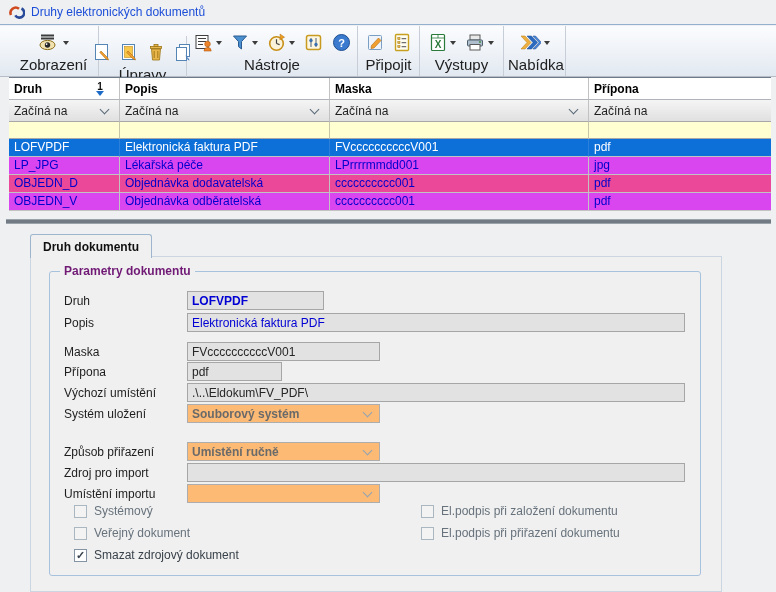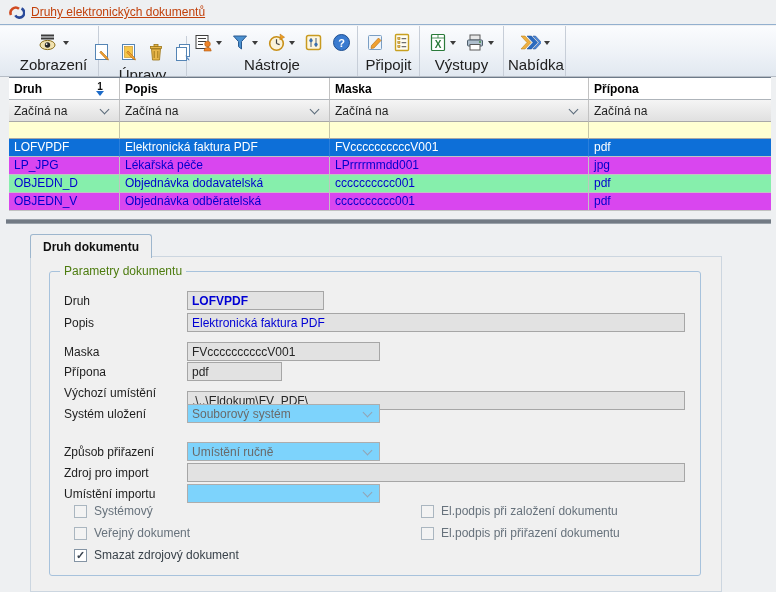--- a/index.html
+++ b/index.html
@@ -12,21 +12,21 @@
   
   .frame-left{position:absolute;left:0;top:25;width:6px;bottom:0;
     background:linear-gradient(90deg,#7d9fc2,#aac8e3 45%,#d2e4f3);}
   .frame-right{position:absolute;right:0;top:25;width:5px;bottom:0;
     background:linear-gradient(270deg,#7d9fc2,#b9d2ea);}
   
   .titlebar{position:absolute;left:0;top:0;right:0;height:25px;
     background:linear-gradient(#dcyane 0%,#d8e6f4 0%,#c3d7ec 55%,#b6cde6 100%);
     border-bottom:1px solid #93b0cf;display:flex;align-items:center;gap:6px;
     padding-left:9px;box-sizing:border-box;}
-  .titlebar .title{color:#c2410c;text-decoration:underline;}
+  .titlebar .title{color:#1d4ed8;}
   
   .toolbar{position:absolute;left:0;top:26px;right:0;height:51px;
     background:linear-gradient(#fbfcfe,#eef2f7 55%,#e1e8f0);
     border-bottom:1px solid #b6bdc6;display:flex;padding-left:9px;box-sizing:border-box;}
   .tb-group{height:100%;display:flex;flex-direction:column;border-right:1px solid #c7ced8;
     box-sizing:border-box;padding:3px 4px 1px;}
   .tb-icons{flex:1;display:flex;align-items:center;justify-content:center;gap:5px;}
   .tb-label{text-align:center;font-size:15px;color:#202020;padding-bottom:2px;white-space:nowrap;}
   .tb-btn{display:flex;align-items:center;gap:3px;padding:1px 2px;border-radius:2px;}
   .dd{width:0;height:0;border-left:3px solid transparent;border-right:3px solid transparent;
@@ -48,38 +48,38 @@
   .gfilter .gcell{height:22px;background:linear-gradient(#f5f5f5,#e0e0e0);
     border-bottom:1px solid #a8a8a8;color:#1e1e1e;}
   .vchev{width:6px;height:6px;border-right:1.6px solid #5a6a7a;border-bottom:1.6px solid #5a6a7a;
     transform:rotate(45deg);margin-left:auto;margin-right:6px;margin-top:-3px;}
   .gnew .gcell{height:17px;background:#ffffd2;border-bottom:1px solid #a8a8a8;
     border-right:1px solid #c6c6a8;}
   .gnew .c3{border-right:none;}
   .gdata .gcell{height:18px;color:#0000cd;border-bottom:1px solid #c2c2c2;line-height:17px;}
   .grow.selected .gcell{background:#0d6fd8;color:#ffffff;border-right-color:#2a7fdd;}
   .grow.white .gcell{background:#d946ef;}
-  .grow.alt .gcell{background:#86efac;}
+  .grow.alt .gcell{background:#ec4899;}
   
   .splitter{position:absolute;left:6px;right:5px;top:219px;height:3px;background:#727a84;
     border-top:1px solid #9aa2aa;border-bottom:1px solid #9aa2aa;box-sizing:content-box;}
   
   .tab{position:absolute;left:30px;top:234px;height:23px;padding:0 12px;z-index:2;
     background:#f0f0f0;border:1px solid #9db6cd;border-bottom:none;border-radius:3px 3px 0 0;
     display:flex;align-items:center;font-weight:bold;color:#101010;}
   .tabpage{position:absolute;left:30px;top:256px;width:692px;height:336px;z-index:1;
     background:#f0f0f0;border:1px solid #ccd6e0;box-sizing:border-box;}
   .groupbox{position:absolute;left:18px;top:14px;width:650px;height:303px;
     border:1px solid #a7c2dc;border-radius:3px;}
   .group-label{position:absolute;top:-8px;left:10px;background:#f0f0f0;padding:0 4px;
-    font-weight:normal;color:#4d7c0f;text-align:right;}
+    font-weight:bold;color:#701a75;text-align:right;}
   .fld-label{position:absolute;left:14px;color:#1e1e1e;white-space:nowrap;}
   .fld-box{position:absolute;left:137px;height:19px;background:#e2e2e2;border:1px solid #a6a6a6;
     box-sizing:border-box;display:flex;align-items:center;padding:0 4px;color:#262626;white-space:nowrap;}
-  .fld-box.combo{background:#7dd3fc;color:#6a6a6a;border-color:#adadad;}
+  .fld-box.combo{background:#fdba74;color:#6a6a6a;border-color:#adadad;font-weight:bold;}
   .combo .vchev{border-color:#93a3b3;margin-right:4px;}
   .val-blue{color:#0000d4;}
   .val-bold{font-weight:bold;}
   .cb{position:absolute;display:flex;align-items:center;gap:7px;}
   .cb-box{width:13px;height:13px;border:1px solid #aab6c0;background:#f3f3f3;box-sizing:border-box;
     display:flex;align-items:center;justify-content:center;font-size:11px;line-height:11px;color:#3a4450;}
   .cb.on .cb-box{background:#ffffff;border-color:#8494a4;font-weight:bold;}
   .cb-label{color:#67727c;}
   .cb.on .cb-label{color:#39424a;}
   svg{display:block;}
@@ -380,21 +380,21 @@
       <div class="fld-box" style="top:70px;width:193px">
         <span>FVccccccccccV001</span>
       </div>
 
       <span class="fld-label" style="top:93px">Přípona</span>
       <div class="fld-box" style="top:90px;width:95px">
         <span>pdf</span>
       </div>
 
       <span class="fld-label" style="top:114px">Výchozí umístění</span>
-      <div class="fld-box" style="top:119px;width:498px">
+      <div class="fld-box" style="top:111px;width:498px">
         <span>.\..\Eldokum\FV_PDF\</span>
       </div>
 
       <span class="fld-label" style="top:135px">Systém uložení</span>
       <div class="fld-box combo" style="top:132px;width:193px">
         <span>Souborový systém</span>
         <span class="vchev"></span>
       </div>
 
       <span class="fld-label" style="top:173px">Způsob přiřazení</span>

